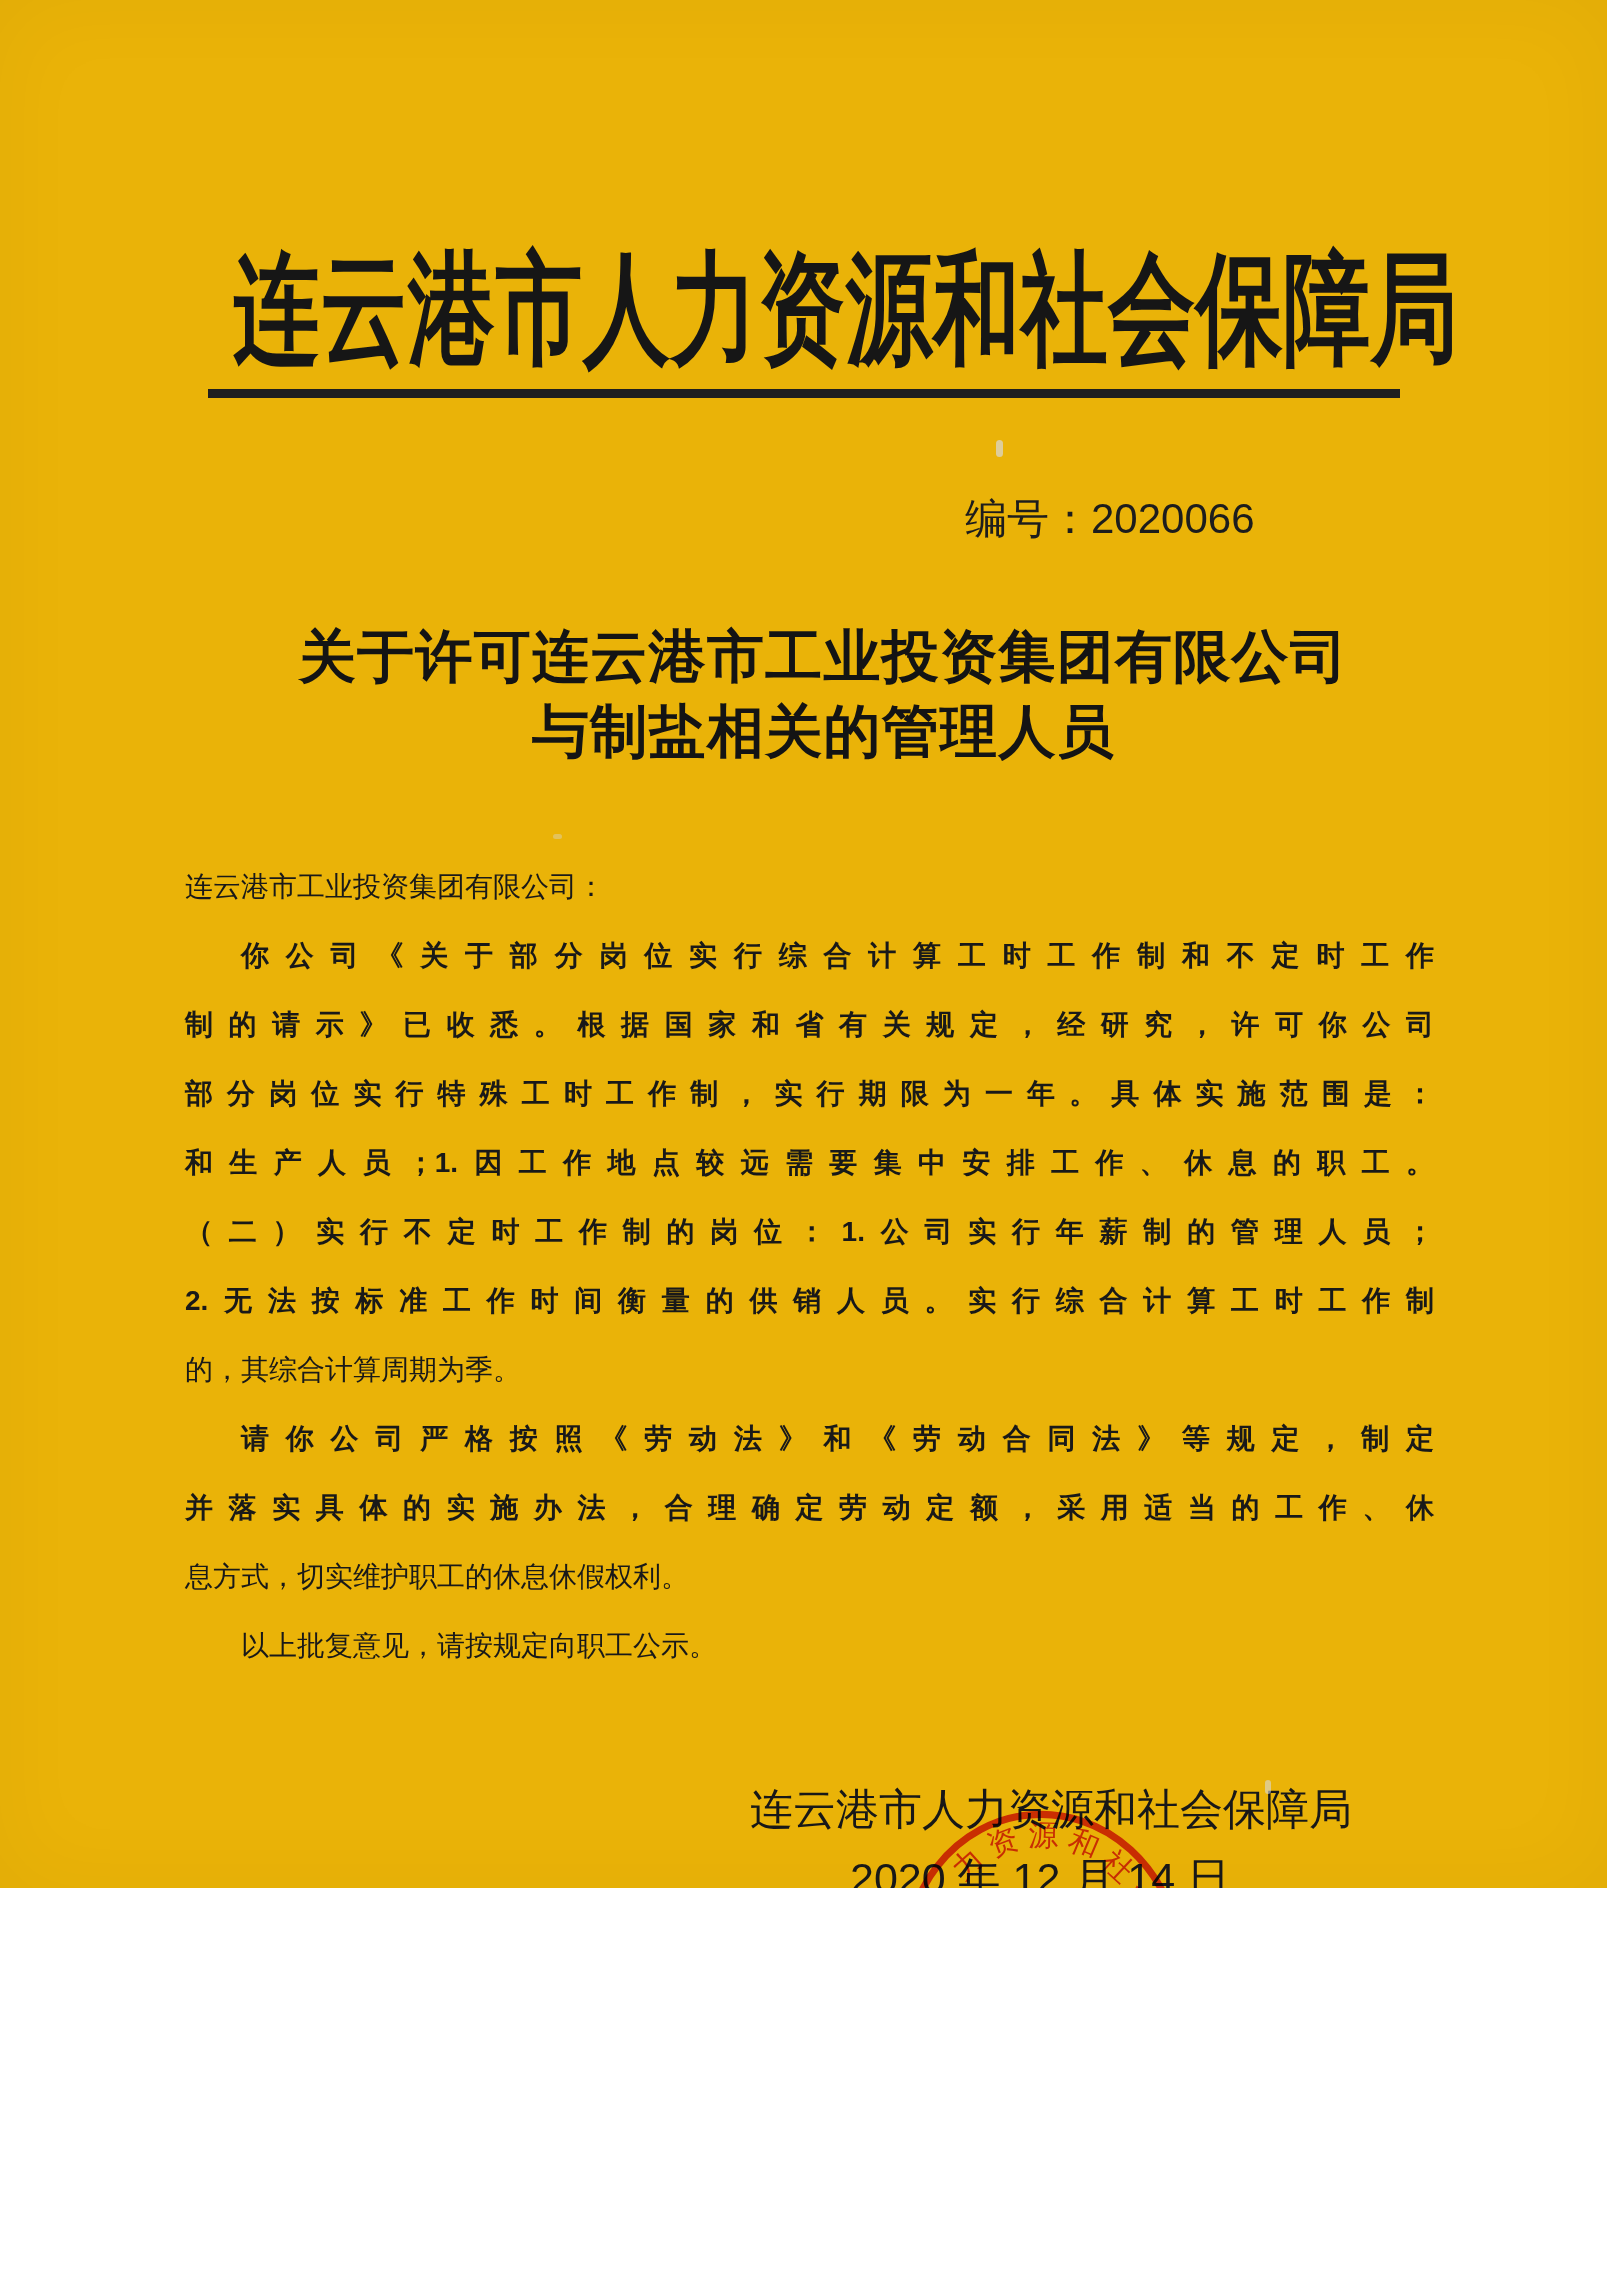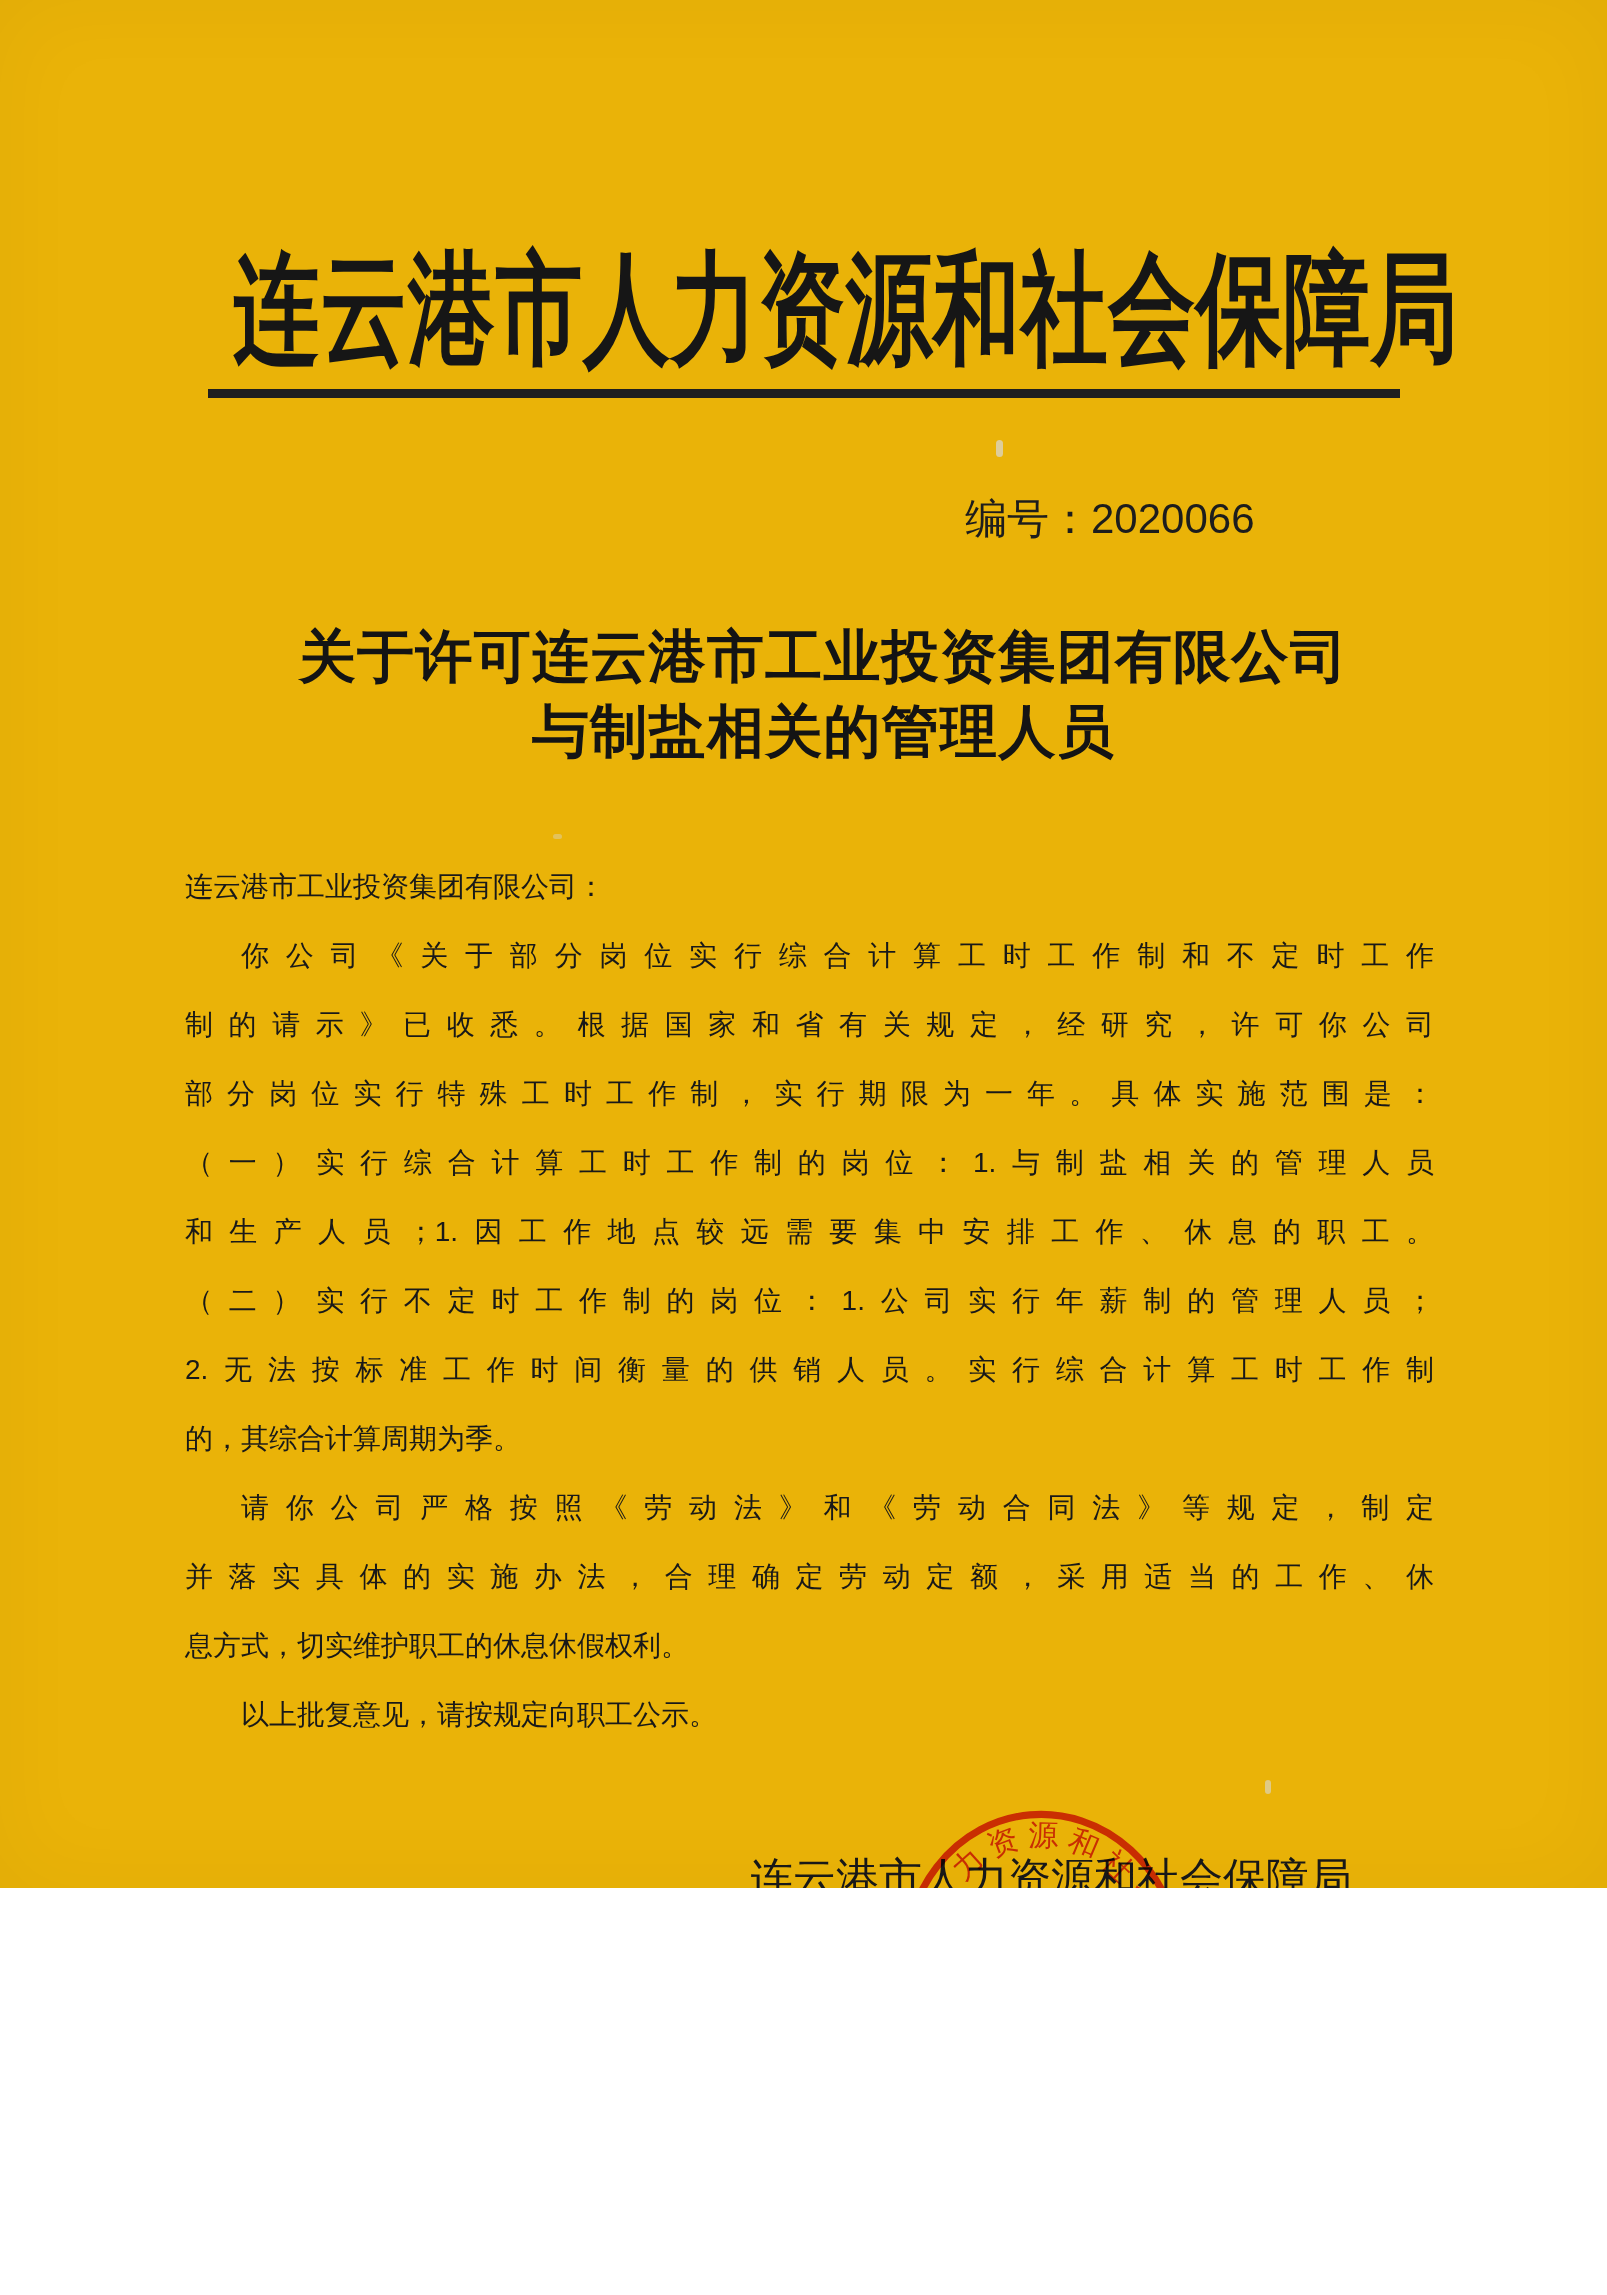--- a/index.html
+++ b/index.html
@@ -49,21 +49,21 @@
   .doc-title .t-line{line-height:75px;padding-left:40px;}
   .body-block{
     margin:83px 173px 0 185px;
     font-size:28px;
     color:#191919;
   }
   .b-line{
     line-height:69px;
     white-space:normal;
   }
-  .j{ text-align:justify; text-align-last:justify; }
+  .j{ text-align:justify; text-align-last:justify;font-weight:bold; }
   .indent{ text-indent:2em; }
   .signature{
     margin-top:104px;
     margin-left:750px;
     font-size:43px;
     line-height:51px;
     white-space:nowrap;
     color:#181818;
   }
   .date-line{
@@ -104,21 +104,20 @@
   <div class="doc-title">
     <div class="t-line">关于许可连云港市工业投资集团有限公司</div>
     <div class="t-line">与制盐相关的管理人员</div>
   </div>
 
   <div class="body-block">
     <div class="b-line">连云港市工业投资集团有限公司：</div>
     <div class="b-line indent j">你公司《关于部分岗位实行综合计算工时工作制和不定时工作</div>
     <div class="b-line j">制的请示》已收悉。根据国家和省有关规定，经研究，许可你公司</div>
     <div class="b-line j">部分岗位实行特殊工时工作制，实行期限为一年。具体实施范围是：</div>
-    <div class="b-line j">（一）实行综合计算工时工作制的岗位：1.与制盐相关的管理人员</div>
     <div class="b-line j">和生产人员；1.因工作地点较远需要集中安排工作、休息的职工。</div>
     <div class="b-line j">（二）实行不定时工作制的岗位：1.公司实行年薪制的管理人员；</div>
     <div class="b-line j">2.无法按标准工作时间衡量的供销人员。实行综合计算工时工作制</div>
     <div class="b-line">的，其综合计算周期为季。</div>
     <div class="b-line indent j">请你公司严格按照《劳动法》和《劳动合同法》等规定，制定</div>
     <div class="b-line j">并落实具体的实施办法，合理确定劳动定额，采用适当的工作、休</div>
     <div class="b-line">息方式，切实维护职工的休息休假权利。</div>
     <div class="b-line indent">以上批复意见，请按规定向职工公示。</div>
   </div>
 

